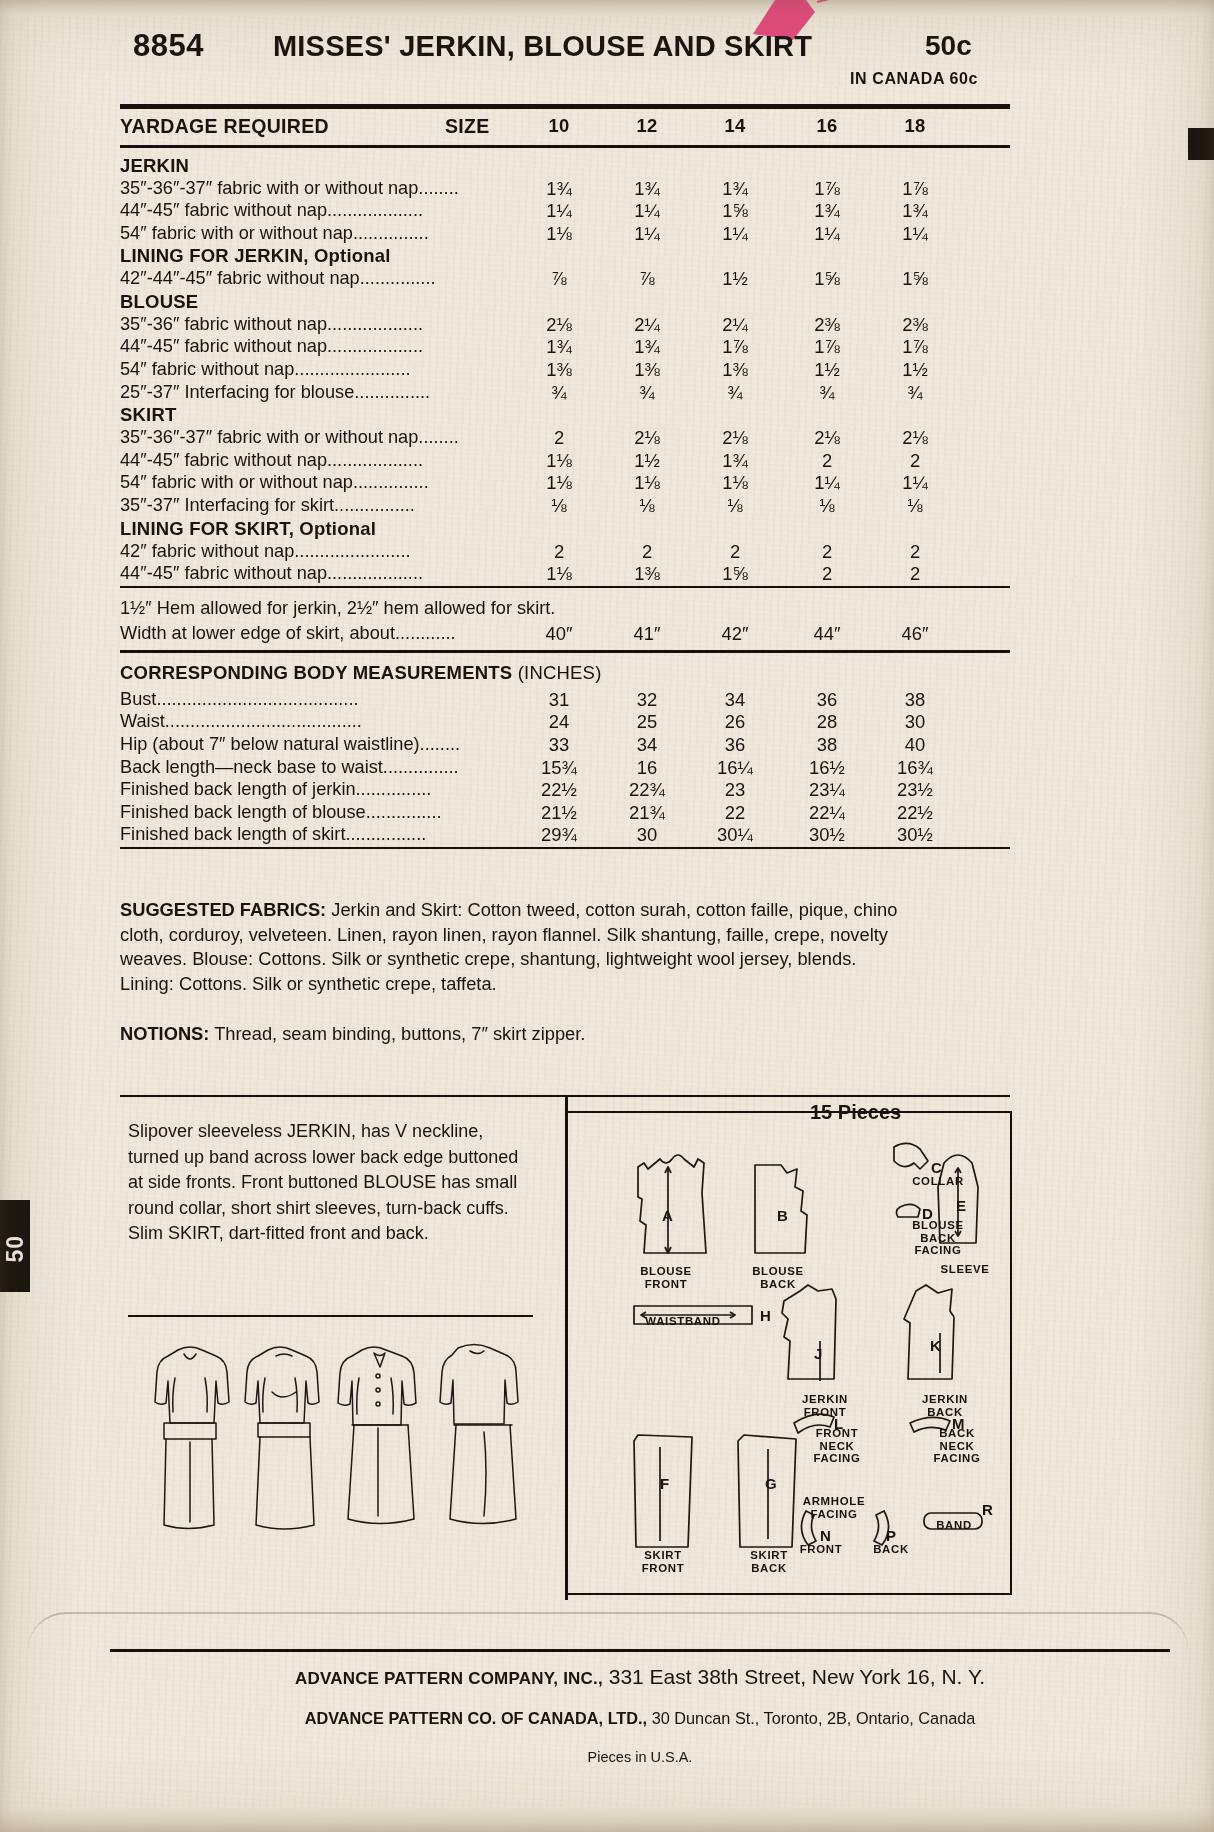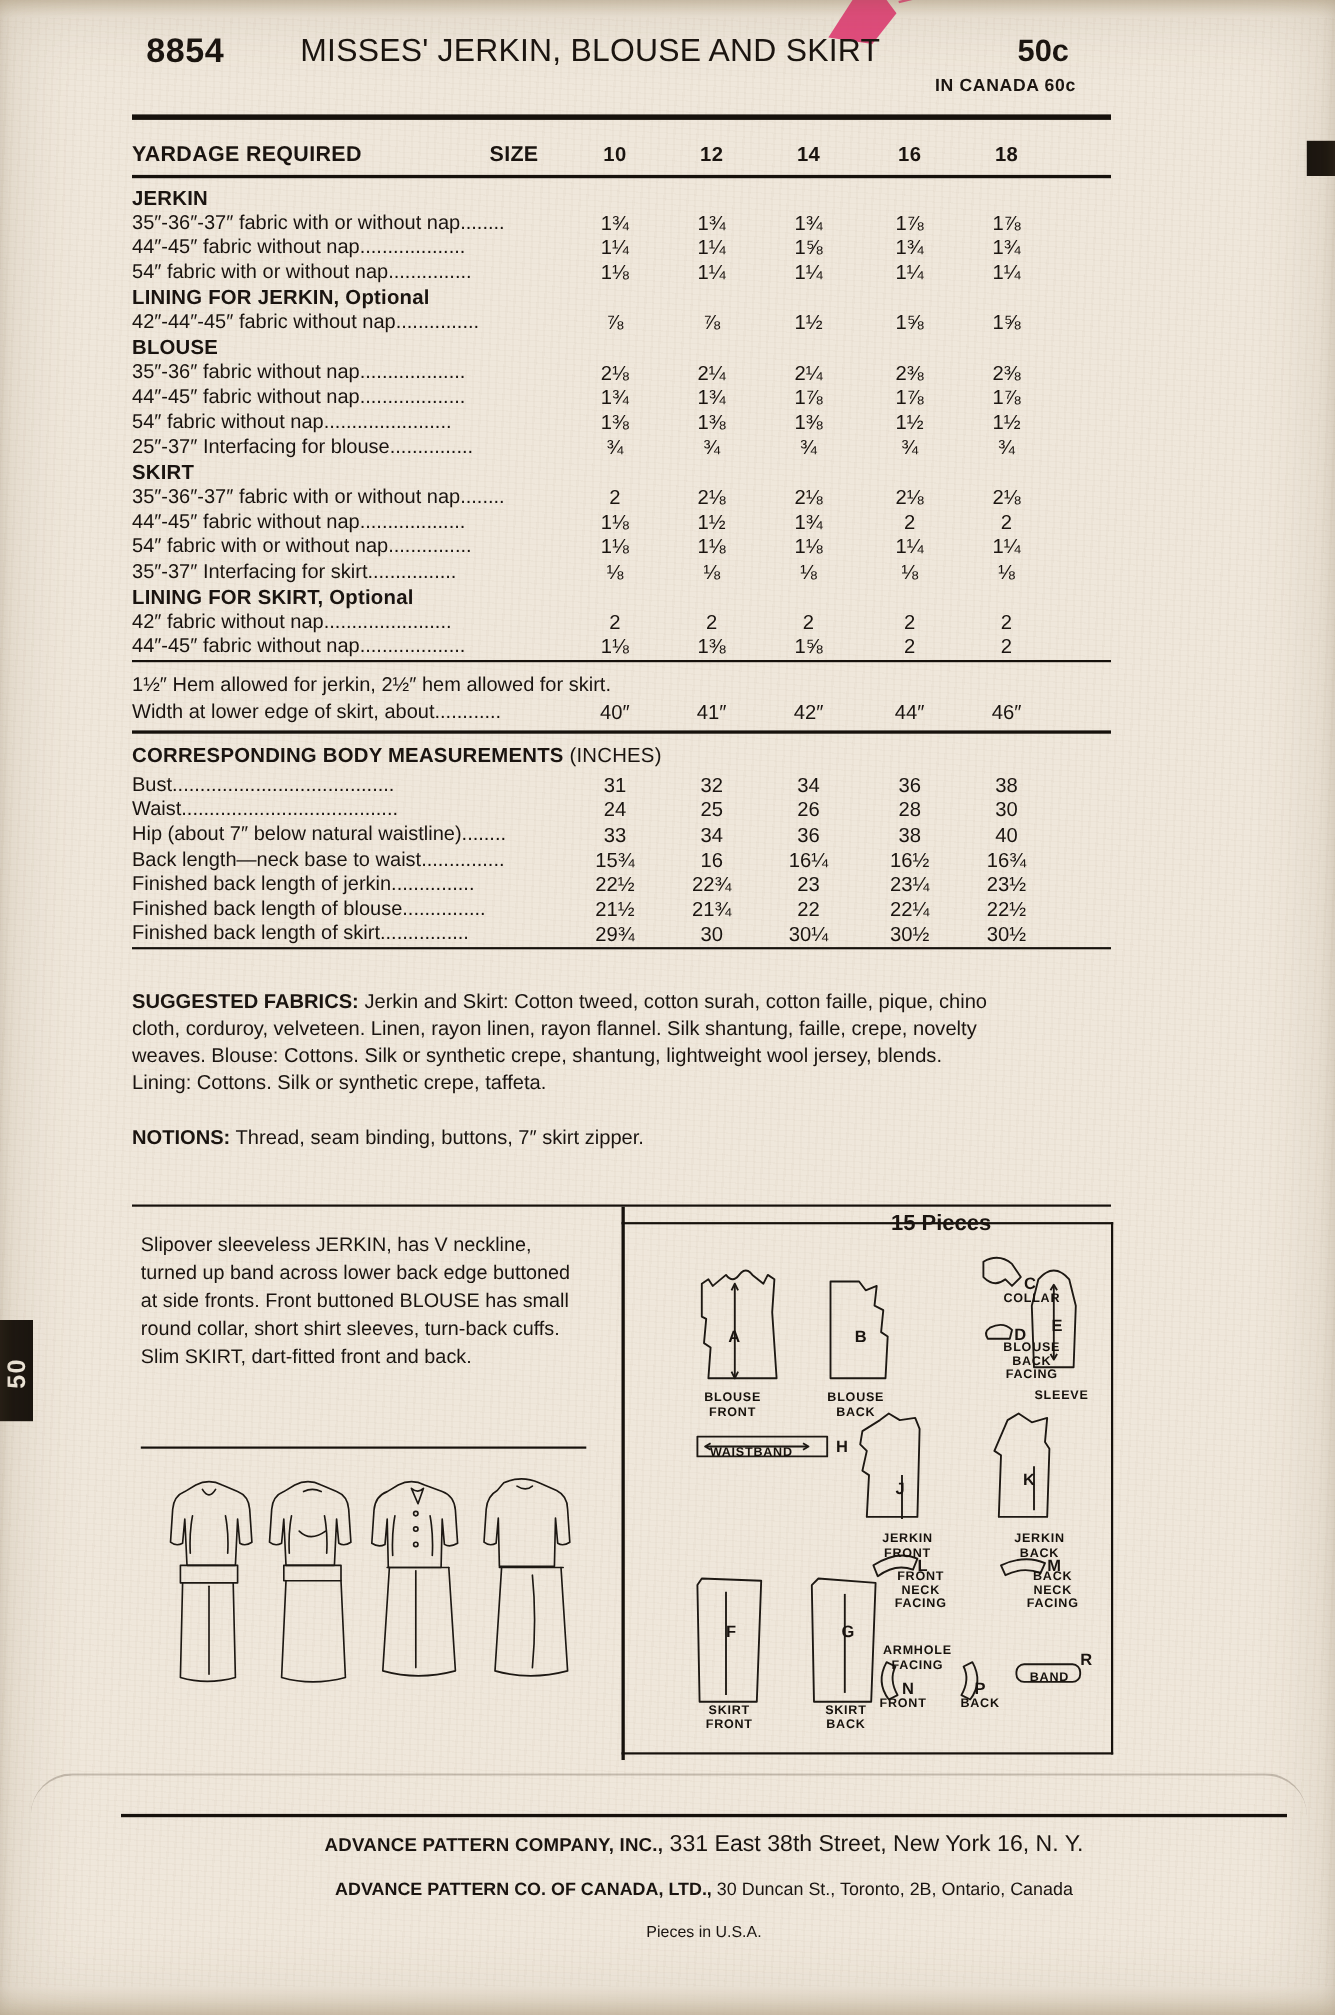--- a/index.html
+++ b/index.html
@@ -35,21 +35,21 @@
   .topfold{position:absolute;left:0;top:0;width:1214px;height:16px;
     background:linear-gradient(180deg,#d9cdb8,#efe7db);opacity:.85;}
   .bottomfold{position:absolute;left:0;bottom:0;width:1214px;height:26px;
     background:linear-gradient(0deg,#d7cab4,#efe7db);opacity:.8;}
 
   .sheet{position:absolute;left:0;top:0;width:1214px;height:1832px;}
 
   
   .hdr{position:absolute;left:98px;top:28px;width:790px;height:50px;margin-left:35px;}
   .patnum{position:absolute;left:0;top:0;font-size:31px;font-weight:bold;letter-spacing:.5px;}
-  .hdrtitle{position:absolute;left:140px;top:2px;font-size:29px;font-weight:normal;letter-spacing:.2px;}
+  .hdrtitle{position:absolute;left:140px;top:2px;font-size:29px;font-weight:bold;letter-spacing:.2px;}
   .price{position:absolute;left:925px;top:30px;font-size:28px;font-weight:bold;}
   .pricecan{position:absolute;left:850px;top:70px;font-size:16px;font-weight:bold;letter-spacing:.6px;}
 
   
   .marker{position:absolute;left:745px;top:-6px;width:110px;height:52px;pointer-events:none;}
   
   .tabright{position:absolute;right:0px;top:128px;width:26px;height:32px;background:#17120d;}
   .tableft{position:absolute;left:0px;top:1200px;width:30px;height:92px;background:#17120d;}
   .tableft span{display:block;color:#f3ece0;font-size:23px;font-weight:bold;
     transform:rotate(-90deg);margin-top:34px;letter-spacing:1px;}
@@ -123,21 +123,21 @@
 
   <div class="hdr">
     <div class="patnum">8854</div>
     <div class="hdrtitle">MISSES' JERKIN, BLOUSE AND SKIRT</div>
   </div>
   <div class="price">50c</div>
   <div class="pricecan">IN CANADA 60c</div>
 
   <div class="tbl">
     <div class="thickline"></div>
-    <div class="hdrrow" style="margin-top:20px;">
+    <div class="hdrrow" style="margin-top:6px;">
       <span style="position:absolute;left:0;top:0;">YARDAGE REQUIRED</span>
       <span style="position:absolute;left:325px;top:0;">SIZE</span>
       <span class="c col0 cb">10</span>
       <span class="c col1 cb">12</span>
       <span class="c col2 cb">14</span>
       <span class="c col3 cb">16</span>
       <span class="c col4 cb">18</span>
     </div>
     <div class="thinline"></div>
     <div id="yardage-body" style="padding-top:7px;">

